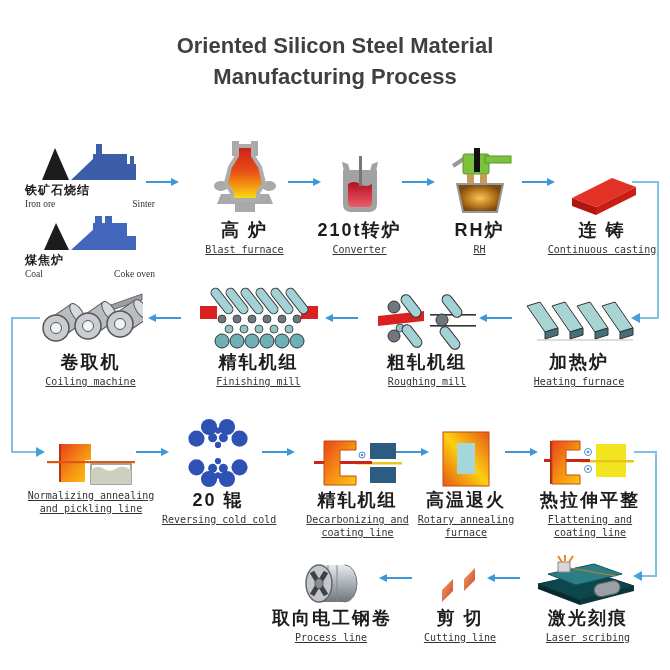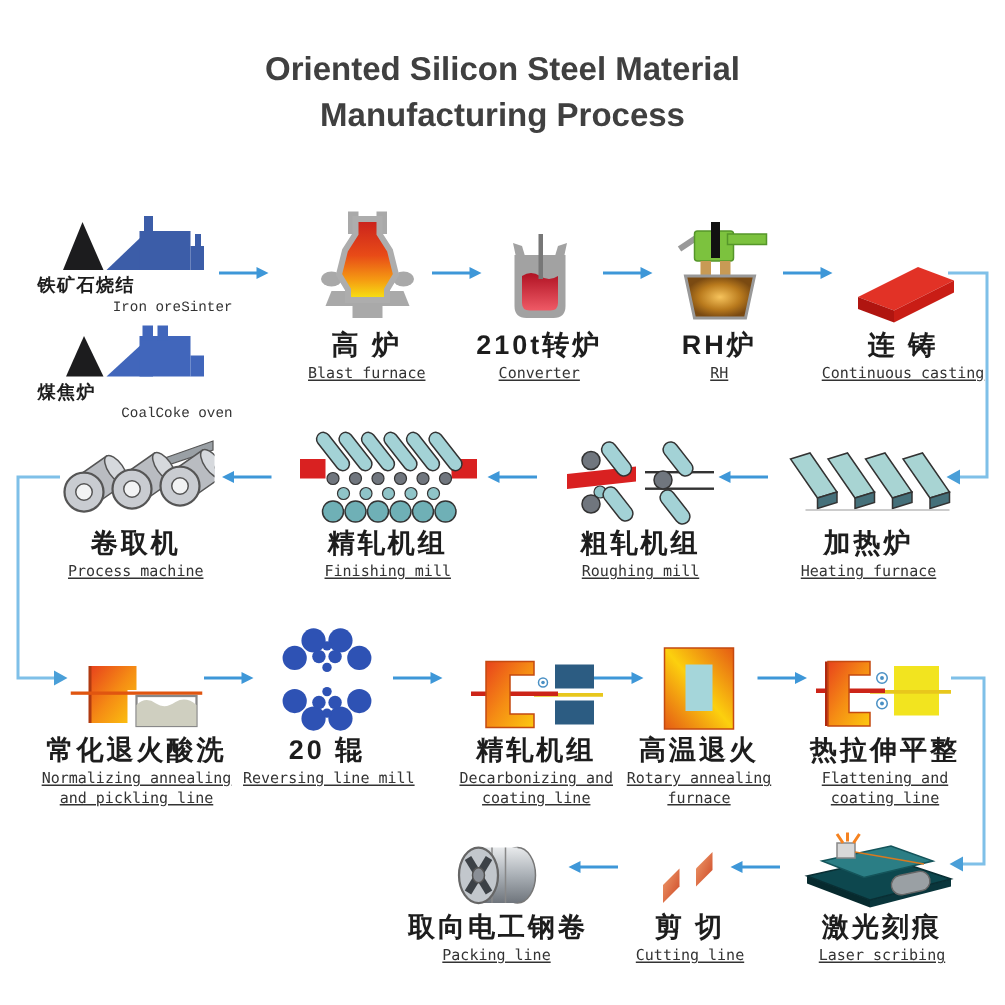--- a/index.html
+++ b/index.html
@@ -8,21 +8,21 @@
   #title{position:absolute;top:30px;left:0;width:670px;text-align:center;
          font-size:22px;font-weight:700;color:#404040;line-height:31px;}
   .step{position:absolute;text-align:center;}
   .icon{display:flex;align-items:flex-end;justify-content:center;overflow:visible;}
   .zh{font-size:18px;font-weight:700;color:#1d1d1d;letter-spacing:2px;white-space:nowrap;}
   .en{font-family:"DejaVu Sans Mono","Liberation Mono",monospace;font-size:10px;color:#333;
       line-height:12.5px;white-space:nowrap;margin-top:2px;text-decoration:underline;}
   .en + .en{margin-top:0;}
   .pair-zh{display:flex;justify-content:flex-start;font-size:12px;font-weight:700;
            color:#1d1d1d;letter-spacing:1px;}
-  .pair-en{display:flex;justify-content:flex-end;font-family:Liberation Mono, monospace;
+  .pair-en{display:flex;justify-content:space-between;font-family:Liberation Serif, serif;
            font-size:9.5px;color:#333;}
   .arrow{position:absolute;width:26px;height:2px;background:#3e97d8;}
   .arrow.right::after{content:"";position:absolute;right:-7px;top:-3px;width:0;height:0;
       border-left:8px solid #3e97d8;border-top:4px solid transparent;border-bottom:4px solid transparent;}
   .arrow.left::before{content:"";position:absolute;left:-7px;top:-3px;width:0;height:0;
       border-right:8px solid #3e97d8;border-top:4px solid transparent;border-bottom:4px solid transparent;}
   .connector{position:absolute;}
 </style>
 </head>
 <body>
@@ -196,21 +196,21 @@
           <g transform="translate(82,32) rotate(-35)">
             <rect x="0" y="-11" width="26" height="22" fill="#b9bcc1" stroke="#555"></rect>
             <ellipse cx="26" cy="0" rx="5" ry="11" fill="#d6d9dd" stroke="#555"></ellipse>
           </g>
           <ellipse cx="82" cy="32" rx="13" ry="13" fill="#c9ccd1" stroke="#555" stroke-width="1.5"></ellipse>
           <ellipse cx="82" cy="32" rx="5.5" ry="5.5" fill="#f2f3f4" stroke="#555"></ellipse>
         </g>
       </svg>
     </div>
     <div class="zh">卷取机</div>
-    <div class="en">Process machine</div>
+    <div class="en">Coiling machine</div>
   </div>
 
   <div class="step" style="left:196px;top:286px;width:125px">
     <div class="icon" style="height:64px">
       <svg width="118" height="64" viewBox="0 0 118 64">
         <rect x="0" y="20" width="17" height="13" fill="#d92121"></rect>
         <rect x="101" y="20" width="17" height="13" fill="#d92121"></rect>
         <g fill="#a3d2d6" stroke="#333" stroke-width="1">
           <rect x="-4.5" y="-15" width="9" height="30" rx="4.5" transform="translate(22,15) rotate(-38)"></rect>
           <rect x="-4.5" y="-15" width="9" height="30" rx="4.5" transform="translate(37,15) rotate(-38)"></rect>
@@ -307,21 +307,20 @@
             <stop offset="1" stop-color="#fcc90f"></stop>
           </linearGradient>
         </defs>
         <rect x="12" y="2" width="3" height="38" fill="#b03a10"></rect>
         <path d="M14,2 L44,2 L44,18 L38,18 L38,40 L14,40 Z" fill="url(#gN)"></path>
         <rect x="0" y="19" width="88" height="2.2" fill="#e05510"></rect>
         <rect x="44" y="22" width="40" height="20" fill="#ffffff" stroke="#888" stroke-width="1.5"></rect>
         <path d="M44,28 Q50,22 57,27 Q63,31 70,26 Q77,22 84,28 L84,42 L44,42 Z" fill="#cfcfc0"></path>
       </svg>
     </div>
-    <div class="zh">常化退火酸洗</div>
     <div class="en">Normalizing annealing</div>
     <div class="en">and pickling line</div>
   </div>
 
   <div class="step" style="left:162px;top:426px;width:112px">
     <div class="icon" style="height:62px">
       <svg width="80" height="70" viewBox="0 0 86 78">
         <g fill="#2e52b4">
           <circle cx="33" cy="10" r="9"></circle>
             <circle cx="53" cy="10" r="9"></circle>
@@ -336,21 +335,21 @@
           <circle cx="19" cy="55" r="9"></circle>
             <circle cx="67" cy="55" r="9"></circle>
           <circle cx="37" cy="56" r="5"></circle>
             <circle cx="49" cy="56" r="5"></circle>
           <circle cx="43" cy="64" r="3.5"></circle>
             <circle cx="43" cy="48" r="3.5"></circle>
         </g>
       </svg>
     </div>
     <div class="zh">20 辊</div>
-    <div class="en">Reversing line mill</div>
+    <div class="en">Reversing cold cold</div>
   </div>
 
   <div class="step" style="left:295px;top:426px;width:125px">
     <div class="icon" style="height:62px">
       <svg width="88" height="50" viewBox="0 0 88 50">
         <defs>
           <linearGradient id="gD" x1="0" y1="0" x2="1" y2="1">
             <stop offset="0" stop-color="#e8431c"></stop>
               <stop offset="0.5" stop-color="#f58c14"></stop>
             <stop offset="1" stop-color="#fcc90f"></stop>
@@ -439,21 +438,21 @@
         <rect x="24" y="5" width="26" height="37" fill="url(#gP)"></rect>
         <line x1="33" y1="5" x2="33" y2="42" stroke="#888" stroke-width="1"></line>
         <line x1="42" y1="5" x2="42" y2="42" stroke="#888" stroke-width="1"></line>
         <ellipse cx="24" cy="23.5" rx="13" ry="18.5" fill="#c2c7cc" stroke="#666" stroke-width="1.5"></ellipse>
         <line x1="17" y1="12" x2="31" y2="35" stroke="#3c4146" stroke-width="5"></line>
         <line x1="31" y1="12" x2="17" y2="35" stroke="#3c4146" stroke-width="5"></line>
         <ellipse cx="24" cy="23.5" rx="4" ry="5" fill="#8a8f96" stroke="#555"></ellipse>
       </svg>
     </div>
     <div class="zh">取向电工钢卷</div>
-    <div class="en">Packing line</div>
+    <div class="en">Process line</div>
   </div>
 
   <div class="step" style="left:412px;top:556px;width:96px">
     <div class="icon" style="height:50px">
       <svg width="52" height="42" viewBox="0 0 52 42">
         <defs>
           <linearGradient id="gC" x1="0" y1="0" x2="1" y2="1">
             <stop offset="0" stop-color="#f0a070"></stop>
               <stop offset="1" stop-color="#cc4422"></stop>
           </linearGradient>

